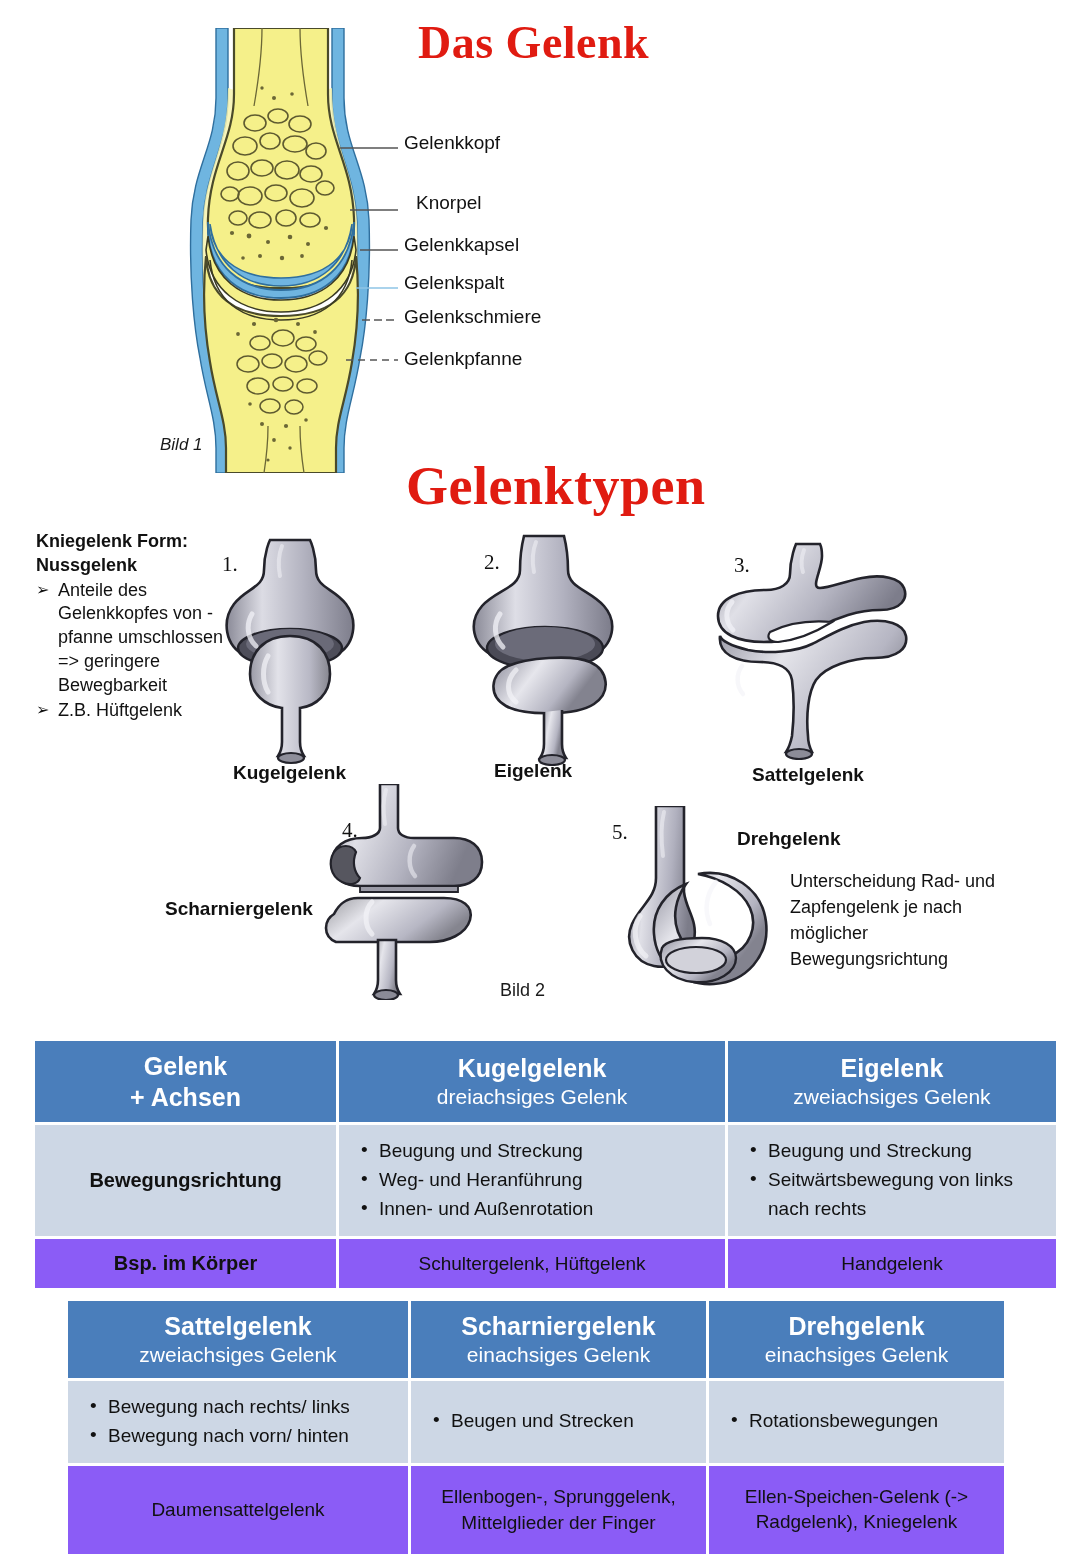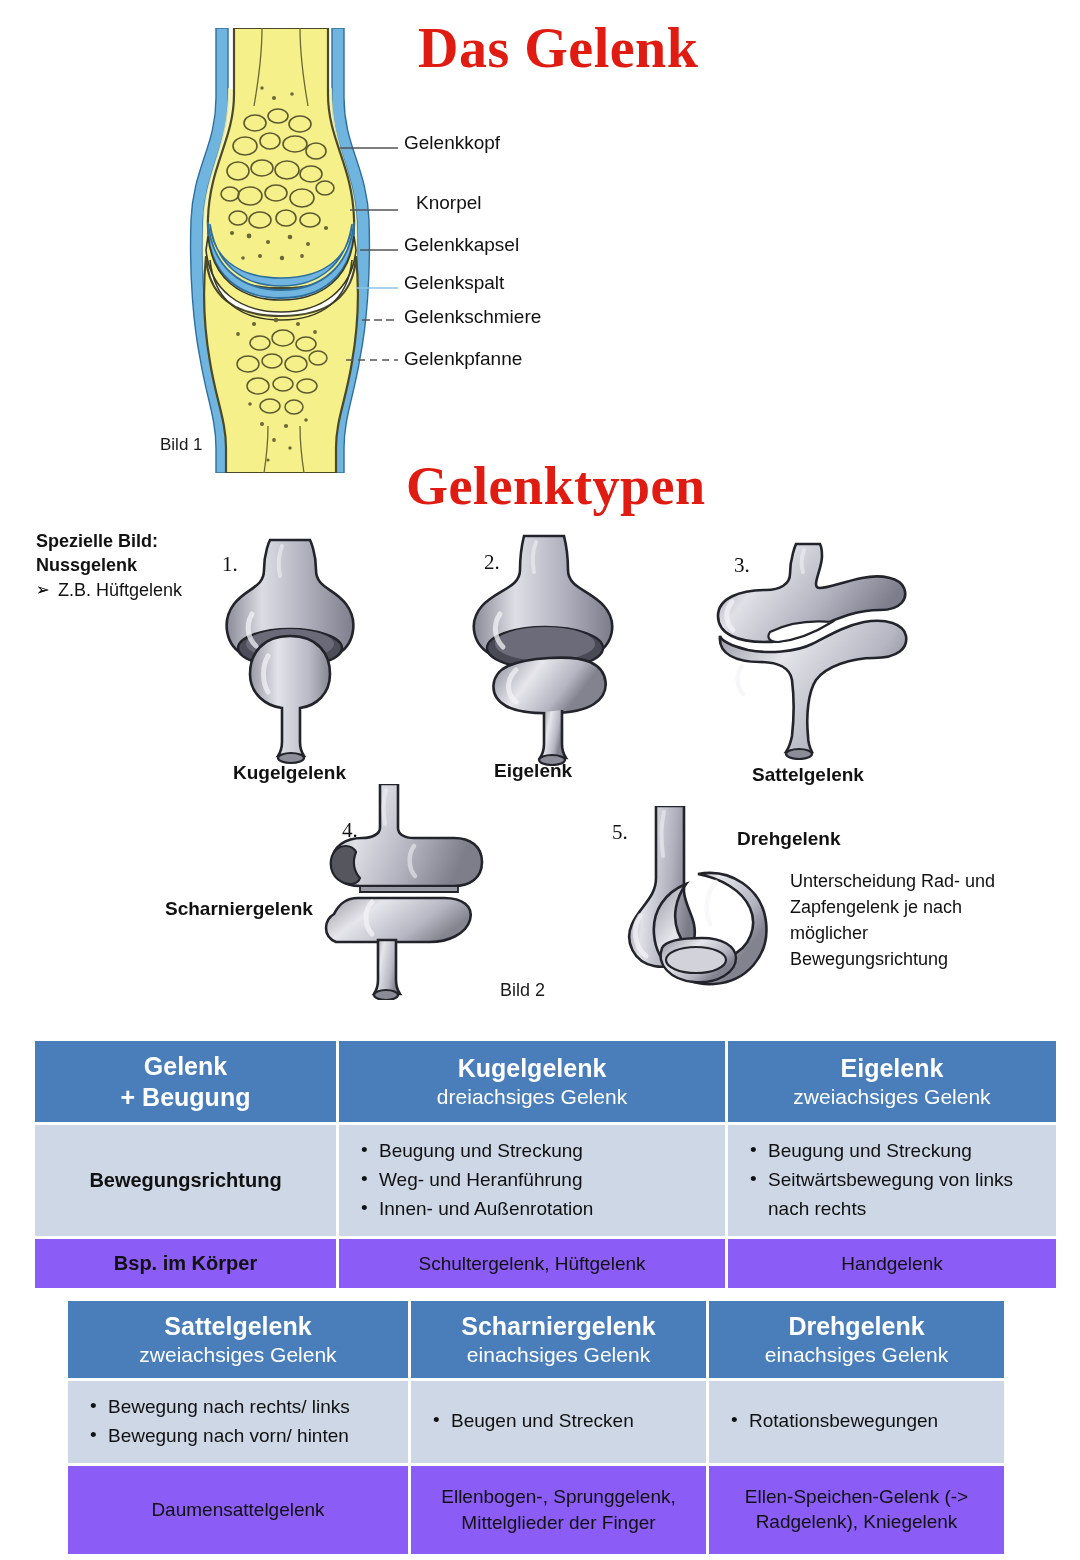--- a/index.html
+++ b/index.html
@@ -15,29 +15,29 @@
 
   
   .redtitle {
     position:absolute;
     font-family:"Liberation Serif", serif;
     font-weight:bold;
     color:#e01b11;
     letter-spacing:0.5px;
     white-space:nowrap;
   }
-  #title-das-gelenk { left:418px; top:16px; font-size:56px; }
+  #title-das-gelenk { left:418px; top:16px; font-size:46px; }
   #title-gelenktypen { left:406px; top:455px; font-size:54px; }
 
   
   #bild1-wrap { position:absolute; left:150px; top:28px; width:262px; height:445px; }
   #bild1-svg { display:block; }
   #bild1-caption {
     position:absolute; left:160px; top:435px;
-    font-size:17px; color:#1a1a1a;
+    font-size:17px; color:#1a1a1a;font-style:italic;
   }
 
   
   .anat-label {
     position:absolute;
     font-size:19px;
     color:#111;
     white-space:nowrap;
   }
 
@@ -240,26 +240,27 @@
 <div class="anat-label" style="left:416px; top:192px;">Knorpel</div>
 <div class="anat-label" style="left:404px; top:234px;">Gelenkkapsel</div>
 <div class="anat-label" style="left:404px; top:272px;">Gelenkspalt</div>
 <div class="anat-label" style="left:404px; top:306px;">Gelenkschmiere</div>
 <div class="anat-label" style="left:404px; top:348px;">Gelenkpfanne</div>
 
 <div class="redtitle" id="title-gelenktypen">Gelenktypen</div>
 
 <div id="spezielle-block">
   <div class="hd">
-    <div>Spezielle Bild:</div>
+    <div>Kniegelenk Form:</div>
     <div>Nussgelenk</div>
   </div>
   <ul>
     <li>
       <span class="arw">➢</span>
+      <span>Anteile des Gelenkkopfes von -pfanne umschlossen =&gt; geringere Bewegbarkeit</span>
     </li>
     <li>
       <span class="arw">➢</span>
       <span>Z.B. Hüftgelenk</span>
     </li>
   </ul>
 </div>
 
 <div class="fig" style="left:216px; top:536px;">
   <svg width="148" height="230" viewBox="0 0 148 230">
@@ -443,21 +444,21 @@
 <div class="figlabel" style="left:737px; top:828px;">Drehgelenk</div>
 
 <div id="dreh-desc">Unterscheidung Rad- und Zapfengelenk je nach möglicher Bewegungsrichtung</div>
 <div id="bild2-caption">Bild 2</div>
 
 <table id="table1">
   <tbody>
       <tr>
     <td class="th-cell" style="width:301px;">
       <div class="t1">Gelenk</div>
-      <div class="t1">+ Beugung</div>
+      <div class="t1">+ Achsen</div>
     </td>
     <td class="th-cell" style="width:386px;">
       <div class="t1">Kugelgelenk</div>
       <div class="t2">dreiachsiges Gelenk</div>
     </td>
     <td class="th-cell" style="width:328px;">
       <div class="t1">Eigelenk</div>
       <div class="t2">zweiachsiges Gelenk</div>
     </td>
   </tr>

